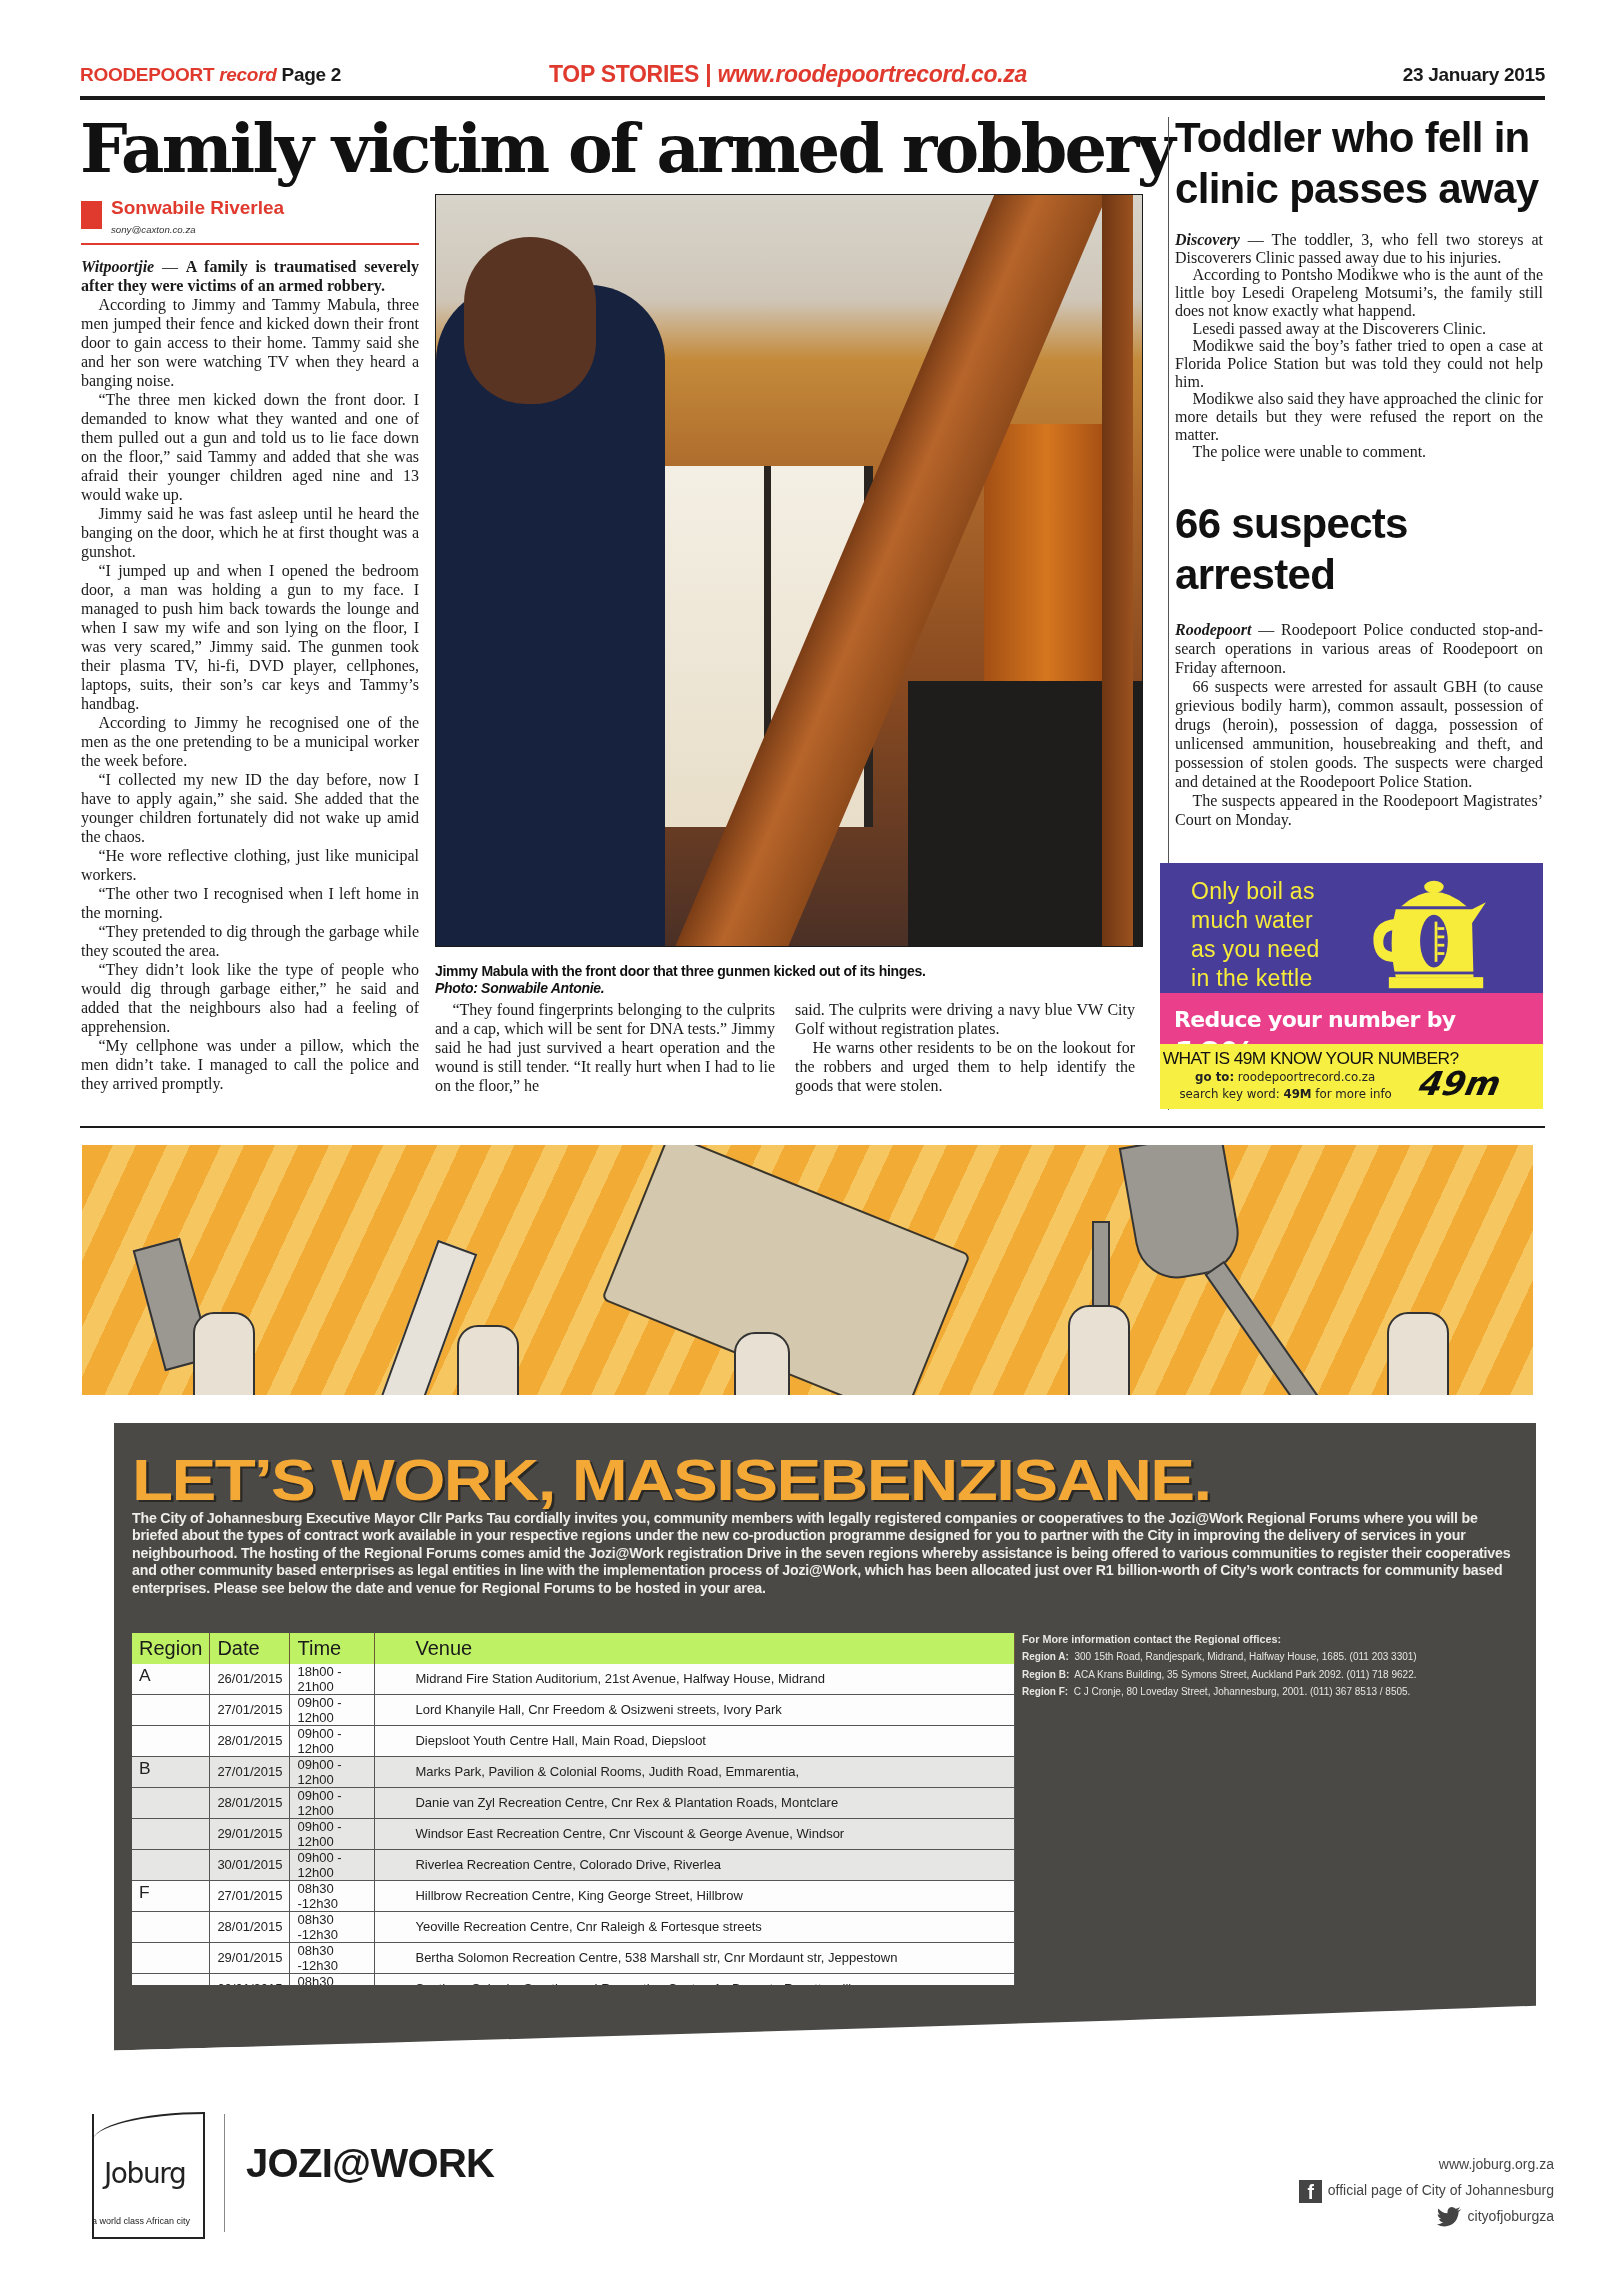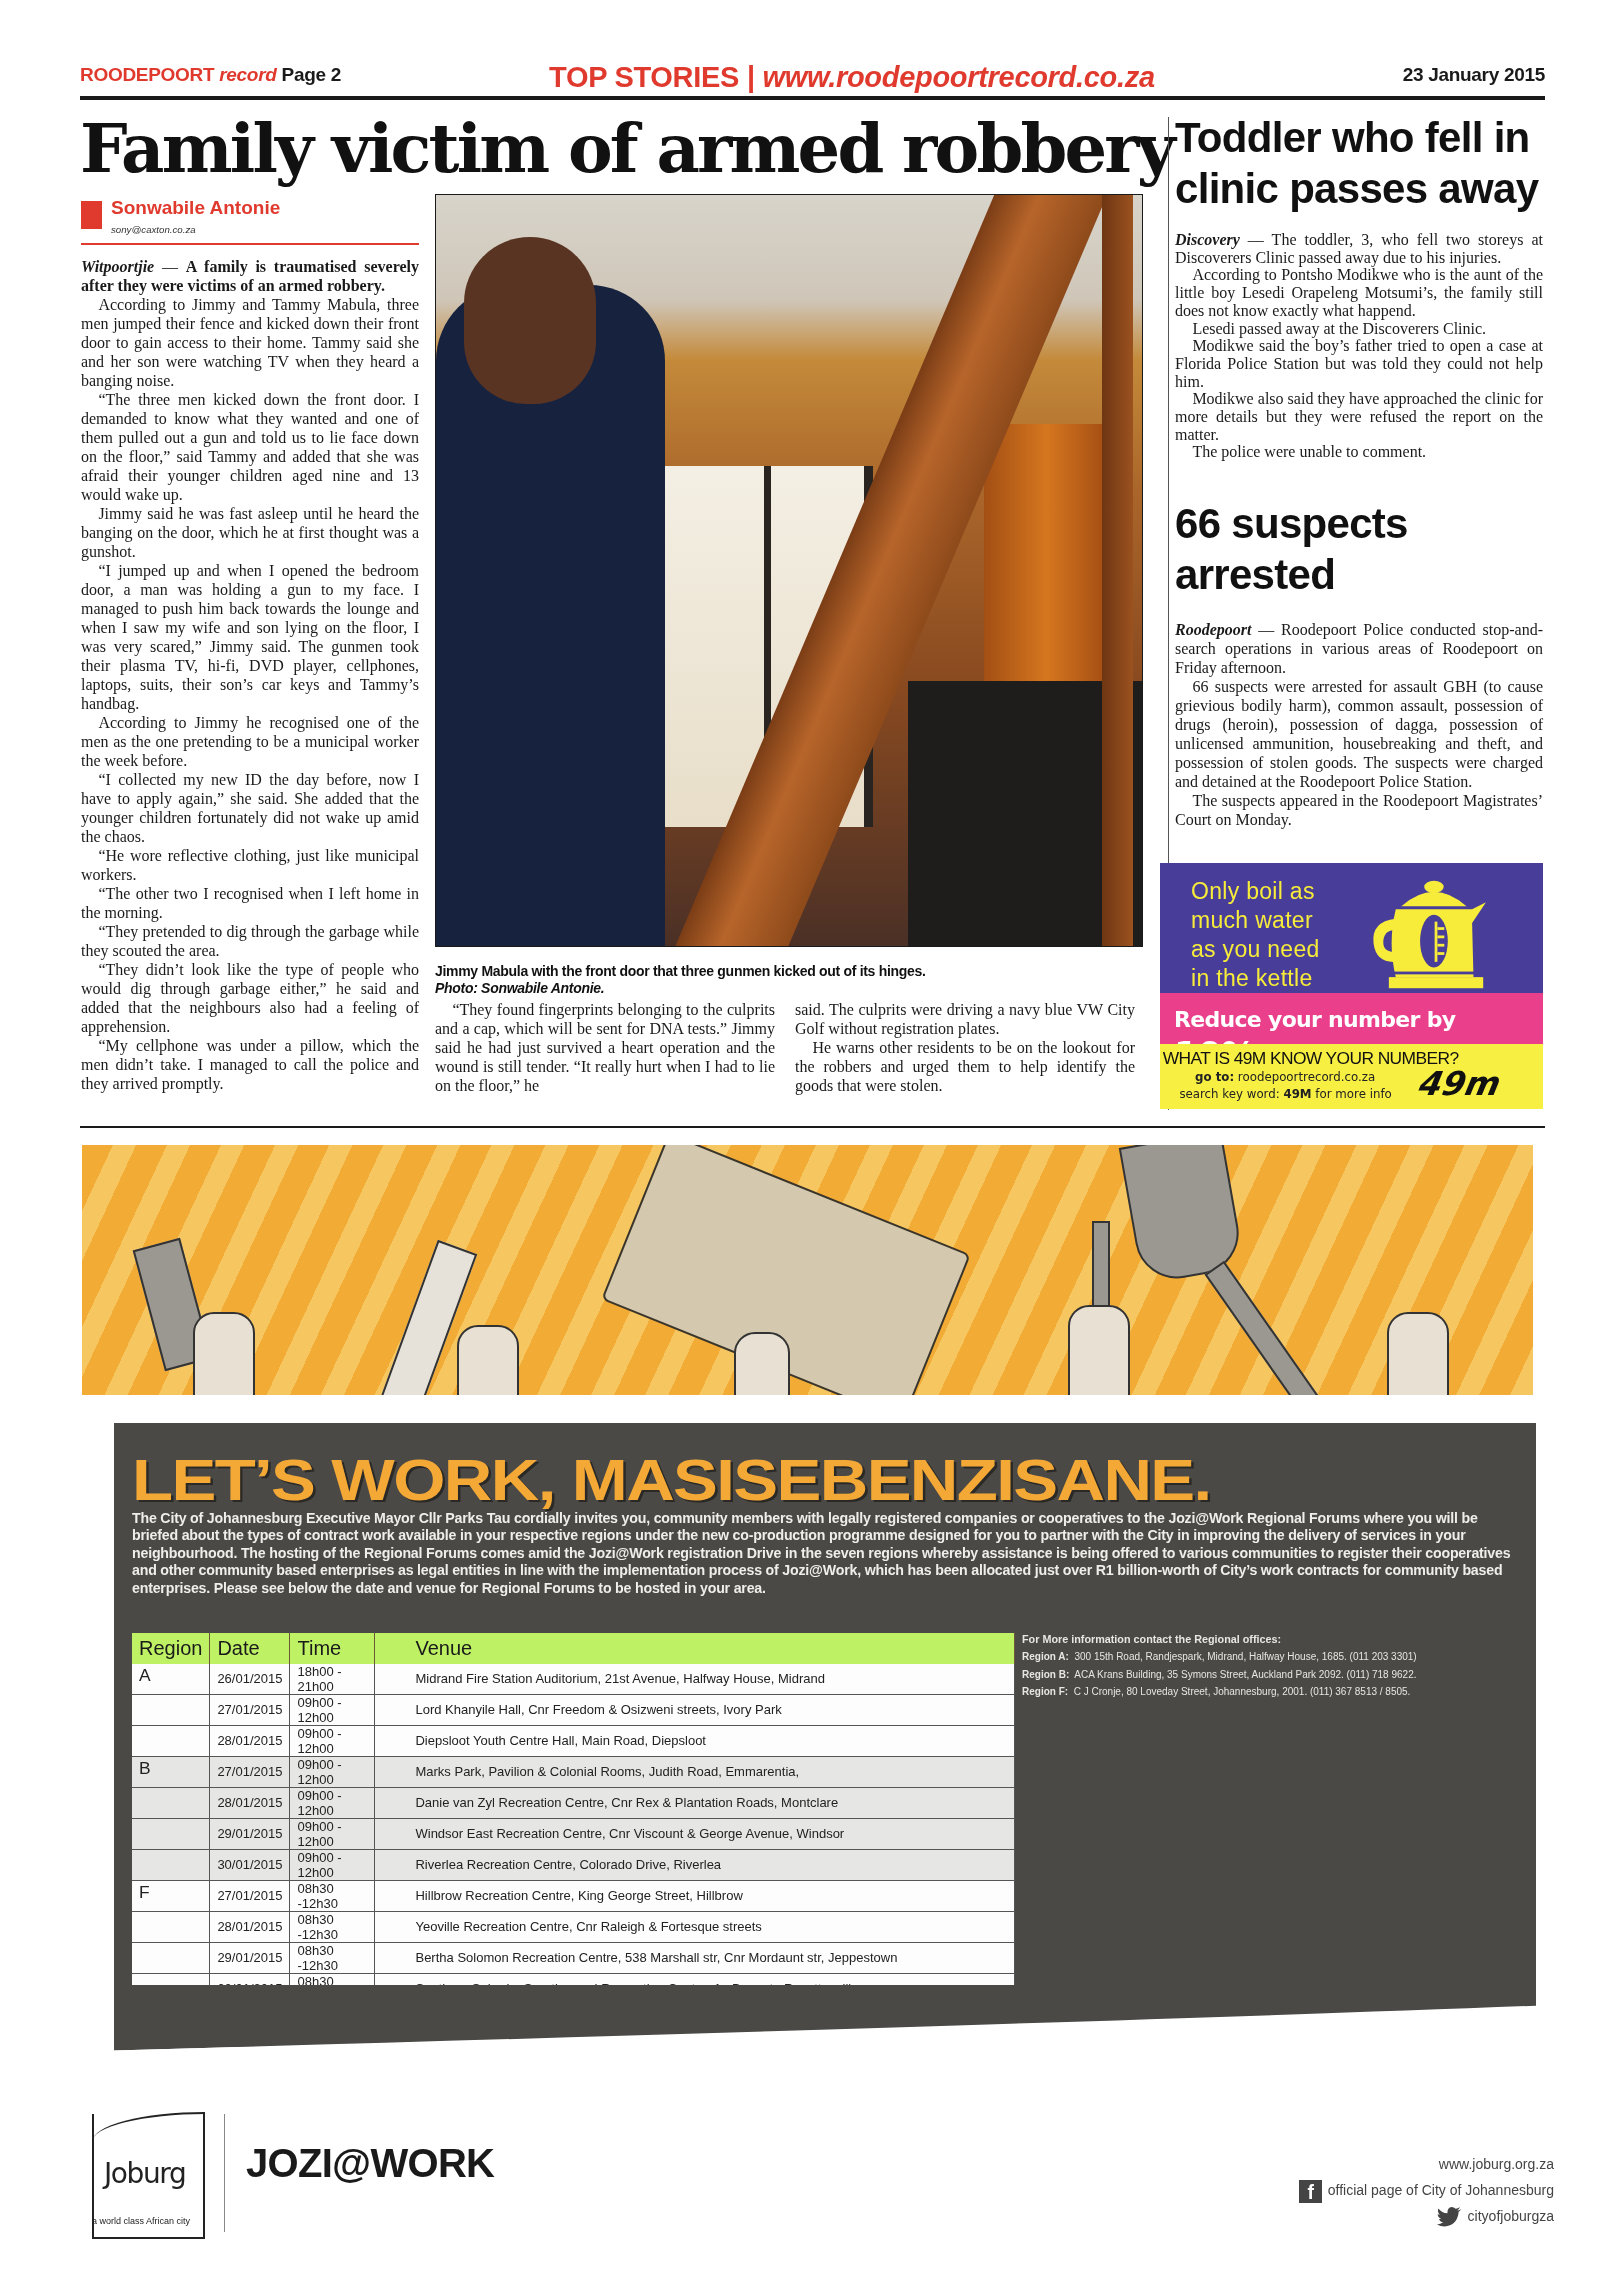--- a/index.html
+++ b/index.html
@@ -6,21 +6,21 @@
   html, body { width: 1624px; height: 2295px; background: #ffffff; overflow: hidden; }
   body { position: relative; font-family: "Liberation Serif", serif; color: #1a1a1a; }
 
   .abs { position: absolute; }
 
   
   .masthead { left: 80px; top: 64px; width: 1465px; height: 28px; }
   .mh-left { left: 0; top: 0; font-family: "Liberation Sans", sans-serif; font-weight: bold; font-size: 19px; letter-spacing: -0.3px; color: #e03a2e; }
   .mh-left i { font-style: italic; }
   .mh-left .pg { color: #1a1a1a; }
-  .mh-center { left: 469px; top: -2.8px; font-family: "Liberation Sans", sans-serif; font-weight: bold; font-size: 29px; color: #e03a2e; letter-spacing: -0.3px; }
+  .mh-center { left: 469px; top: -2.8px; font-family: "Liberation Sans", sans-serif; font-weight: bold; font-size: 23px; color: #e03a2e; letter-spacing: -0.3px; }
   .mh-center .url { font-style: italic; }
   .mh-right { right: 0; top: 0; font-family: "Liberation Sans", sans-serif; font-weight: bold; font-size: 19px; letter-spacing: -0.3px; color: #1a1a1a; }
   .mh-rule { left: 80px; top: 96px; width: 1465px; height: 3.5px; background: #1a1a1a; }
 
   
   .headline { left: 80px; top: 111px; width: 1062px; font-family: "DejaVu Serif", serif; font-weight: bold; font-size: 67px; letter-spacing: -2.8px; line-height: 76px; color: #111; white-space: nowrap; }
 
   .col-divider { left: 1168px; top: 117px; width: 1.4px; height: 993px; background: #555; }
 
   
@@ -130,21 +130,21 @@
     <span class="url">www.roodepoortrecord.co.za</span>
   </div>
   <div class="abs mh-right">23 January 2015</div>
 </div>
 <div class="abs mh-rule"></div>
 
 <h1 class="abs headline">Family victim of armed robbery</h1>
 <div class="abs col-divider"></div>
 
 <div class="abs byline-bar"></div>
-<div class="abs byline-name">Sonwabile Antonie</div>
+<div class="abs byline-name">Sonwabile Riverlea</div>
 <div class="abs byline-email">sony@caxton.co.za</div>
 <div class="abs byline-rule"></div>
 
 <div class="abs col-text col1">
   <p class="lead">
     <span class="dateline">Witpoortjie</span><span> — </span><span class="leadbold">A family is traumatised severely after they were victims of an armed robbery.</span>
   </p>
   <p>According to Jimmy and Tammy Mabula, three men jumped their fence and kicked down their front door to gain access to their home. Tammy said she and her son were watching TV when they heard a banging noise.</p>
   <p>“The three men kicked down the front door. I demanded to know what they wanted and one of them pulled out a gun and told us to lie face down on the floor,” said Tammy and added that she was afraid their younger children aged nine and 13 would wake up.</p>
   <p>Jimmy said he was fast asleep until he heard the banging on the door, which he at first thought was a gunshot.</p>

